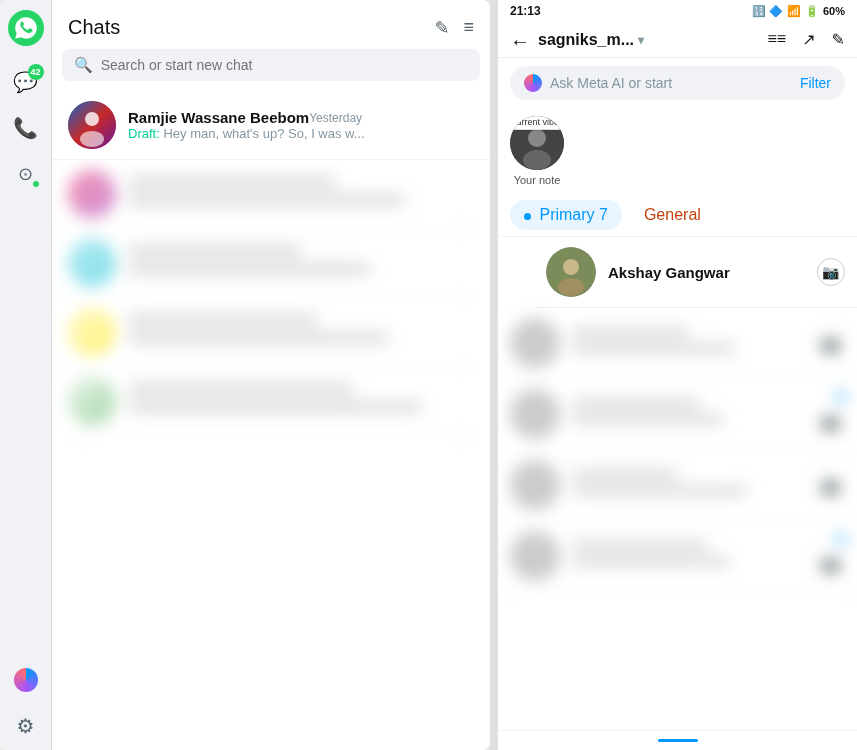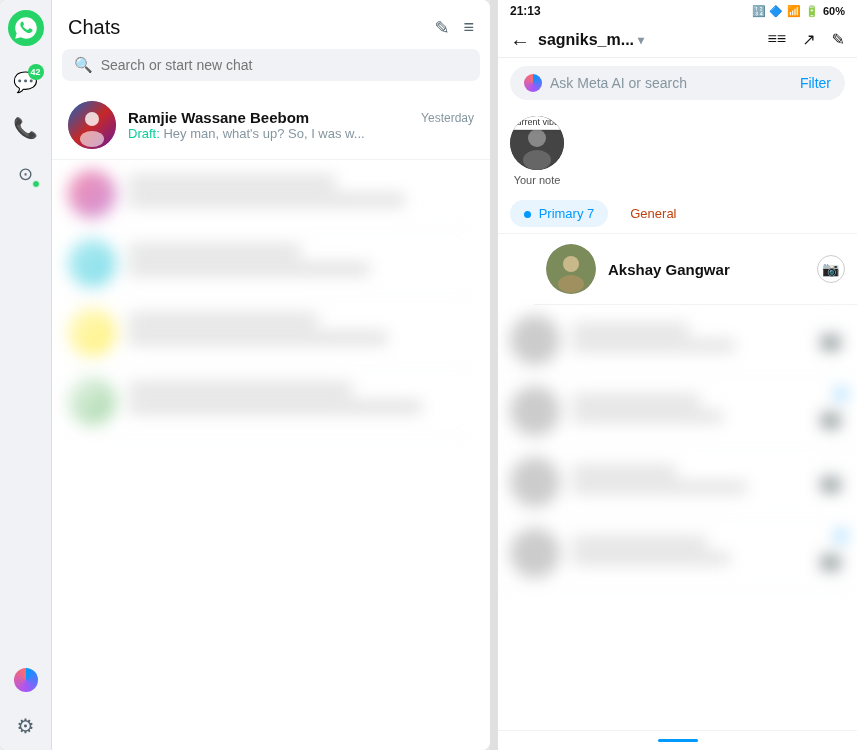--- a/index.html
+++ b/index.html
@@ -166,21 +166,20 @@
       font-size: 22px;
     }
 
     .chat-info {
       flex: 1;
       min-width: 0;
     }
 
     .chat-name-row {
       display: flex;
-      justify-content: space-between;
       align-items: center;
     }
 
     .chat-name {
       font-size: 15px;
       font-weight: 600;
       color: #111;
     }
 
     .chat-time {
@@ -413,21 +412,21 @@
       display: flex;
       align-items: center;
       padding: 6px 12px;
       gap: 8px;
       border-bottom: 1px solid #f0f2f5;
     }
 
     .tab {
       padding: 6px 14px;
       border-radius: 16px;
-      font-size: 13px;
+      font-size: 16px;
       font-weight: 500;
       cursor: pointer;
     }
 
     .tab.active {
       background: #e8f5fe;
       color: #0099ff;
     }
 
     .tab.inactive {
@@ -709,21 +708,21 @@
     </span>
     <div class="mobile-header-icons">
       <span style="font-size:16px;">≡≡</span>
       <span style="font-size:16px;">↗</span>
       <span style="font-size:16px;">✎</span>
     </div>
   </div>
 
   <div class="mobile-search-bar">
     <div class="meta-ai-icon"></div>
-    <span class="mobile-search-text">Ask Meta AI or search</span>
+    <span class="mobile-search-text">Ask Meta AI or start</span>
     <span class="filter-btn">Filter</span>
   </div>
 
   <div class="your-note-section">
     <div class="note-avatar-container">
       <div class="note-avatar" style="position:relative;">
         <div class="current-vibe-bubble">
           <span>Current vibe?</span>
         </div>
         <div class="note-avatar-img">

